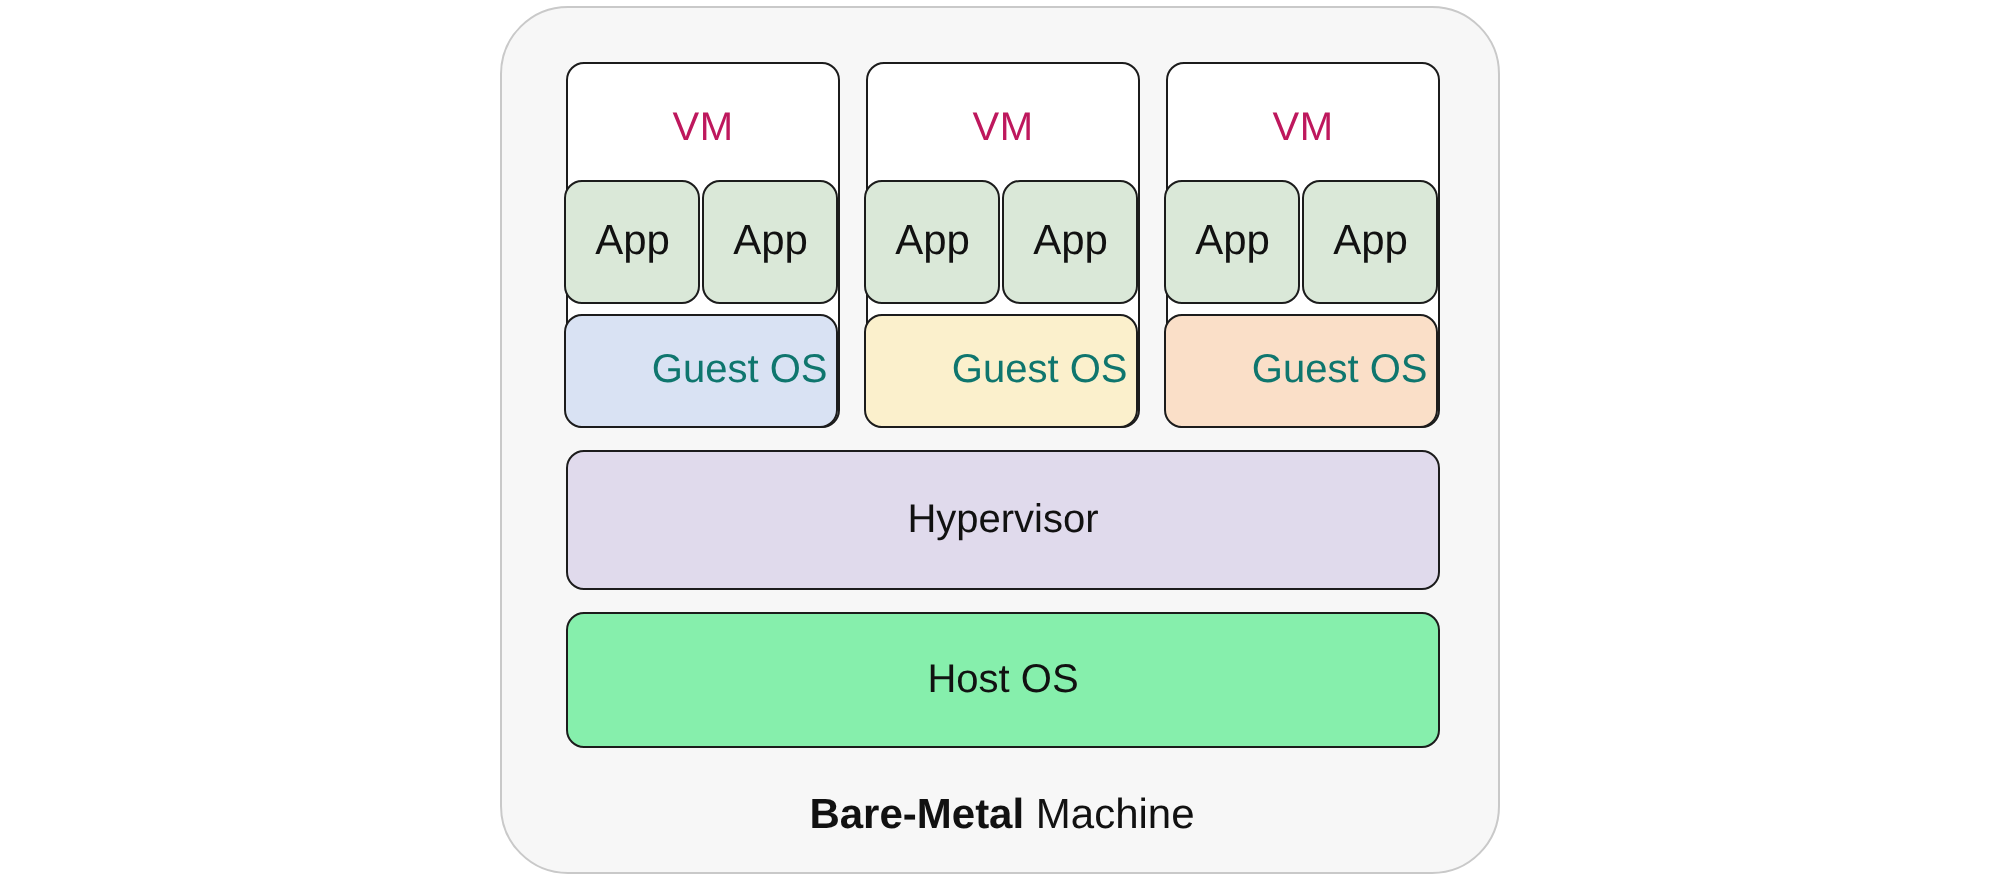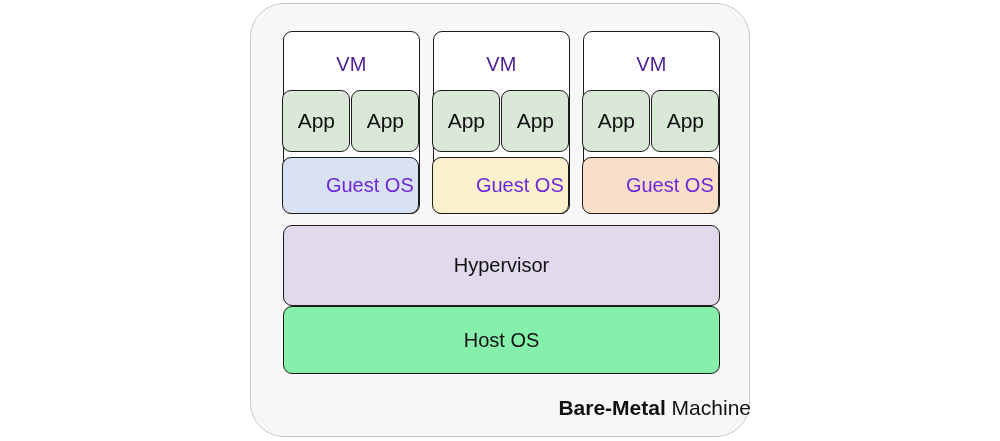--- a/index.html
+++ b/index.html
@@ -51,21 +51,21 @@
     display: flex;
     flex-direction: column;
     align-items: center;
   }
 
   .vm-label {
     font-size: 20px;
     line-height: 1;
     margin-top: 22px;
     letter-spacing: 0.2px;
-    color: #4c1d95;
+    color: #be185d;
   }
 
   .app-row {
     position: absolute;
     left: -1.7px;
     top: 58px;
     width: 137px;
     height: 62px;
     display: flex;
     justify-content: space-between;
@@ -91,56 +91,56 @@
     top: 125px;
     box-sizing: border-box;
     width: 137px;
     height: 57px;
     border: 1.7px solid #1c1c1c;
     border-radius: 9px;
     display: flex;
     align-items: center;
     justify-content: center;
     font-size: 20px;
-    color: #6d28d9;
+    color: #0f766e;
     padding-left: 38px;
   }
 
   
   .layer-band {
     position: absolute;
     left: 32px;
     box-sizing: border-box;
     width: 437px;
     border: 1.7px solid #1c1c1c;
     border-radius: 9px;
     display: flex;
     align-items: center;
     justify-content: center;
     font-size: 20px;
     color: #111111;
   }
 
   #hypervisor-band {
     top: 221px;
-    height: 81px;
+    height: 70px;
   }
 
   #host-os-band {
     top: 302px;
     height: 68px;
   }
 
   
   #machine-caption {
     position: absolute;
     left: 0;
     top: 392px;
     width: 500px;
-    text-align: right;
+    text-align: center;
     font-size: 21px;
     color: #111111;
     white-space: nowrap;
   }
   #machine-caption .caption-strong { font-weight: bold; }
   #machine-caption .caption-normal { font-weight: normal; }
 </style>
 </head>
 <body>
 

